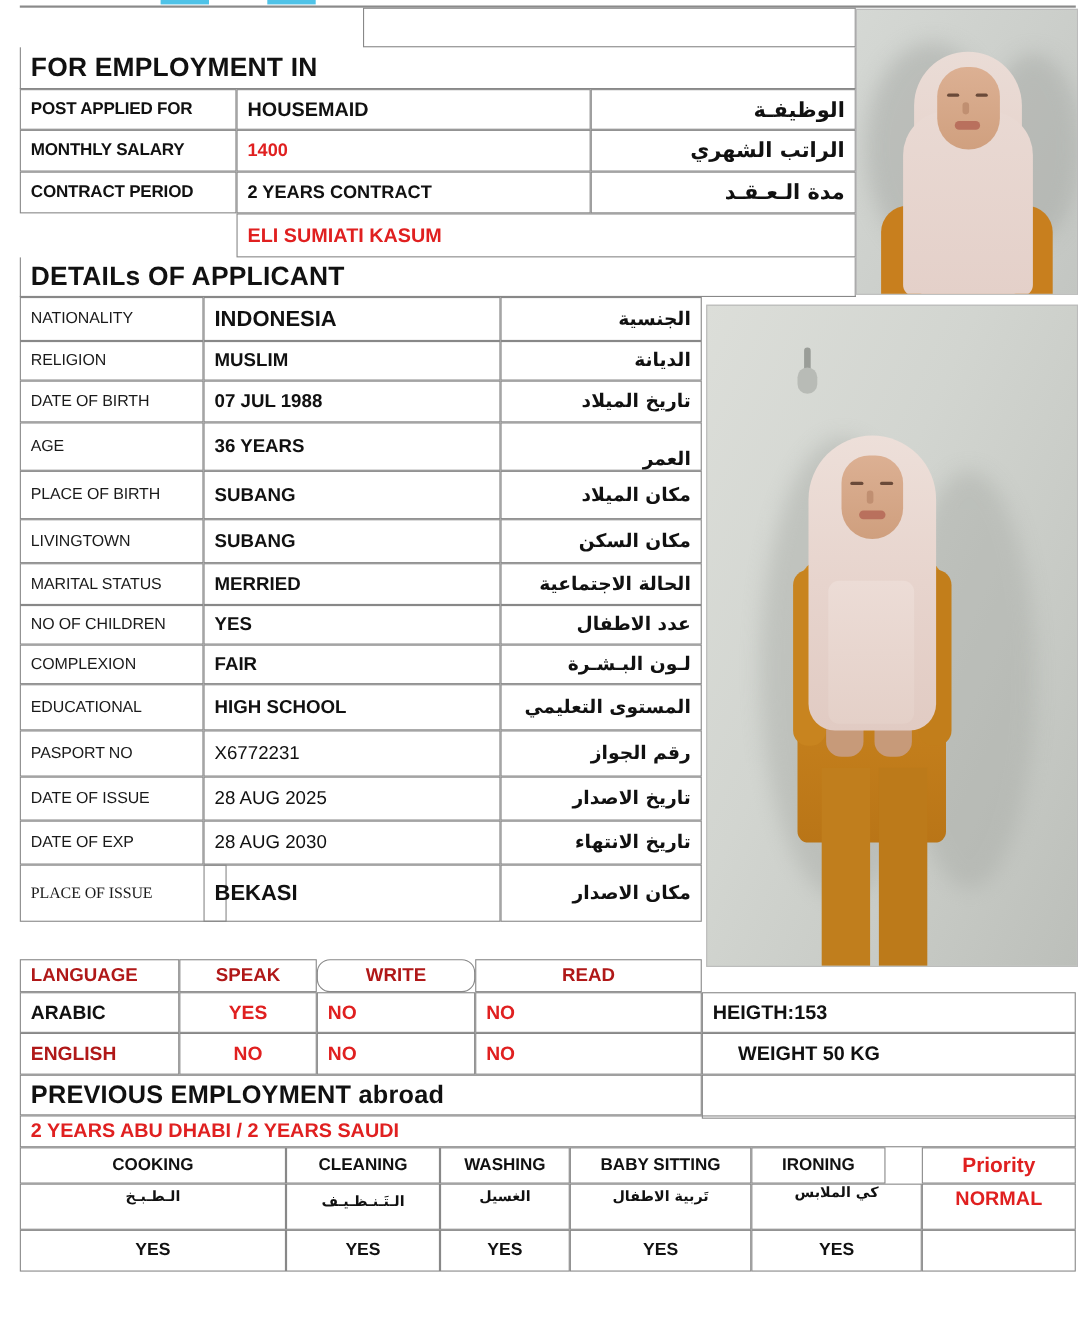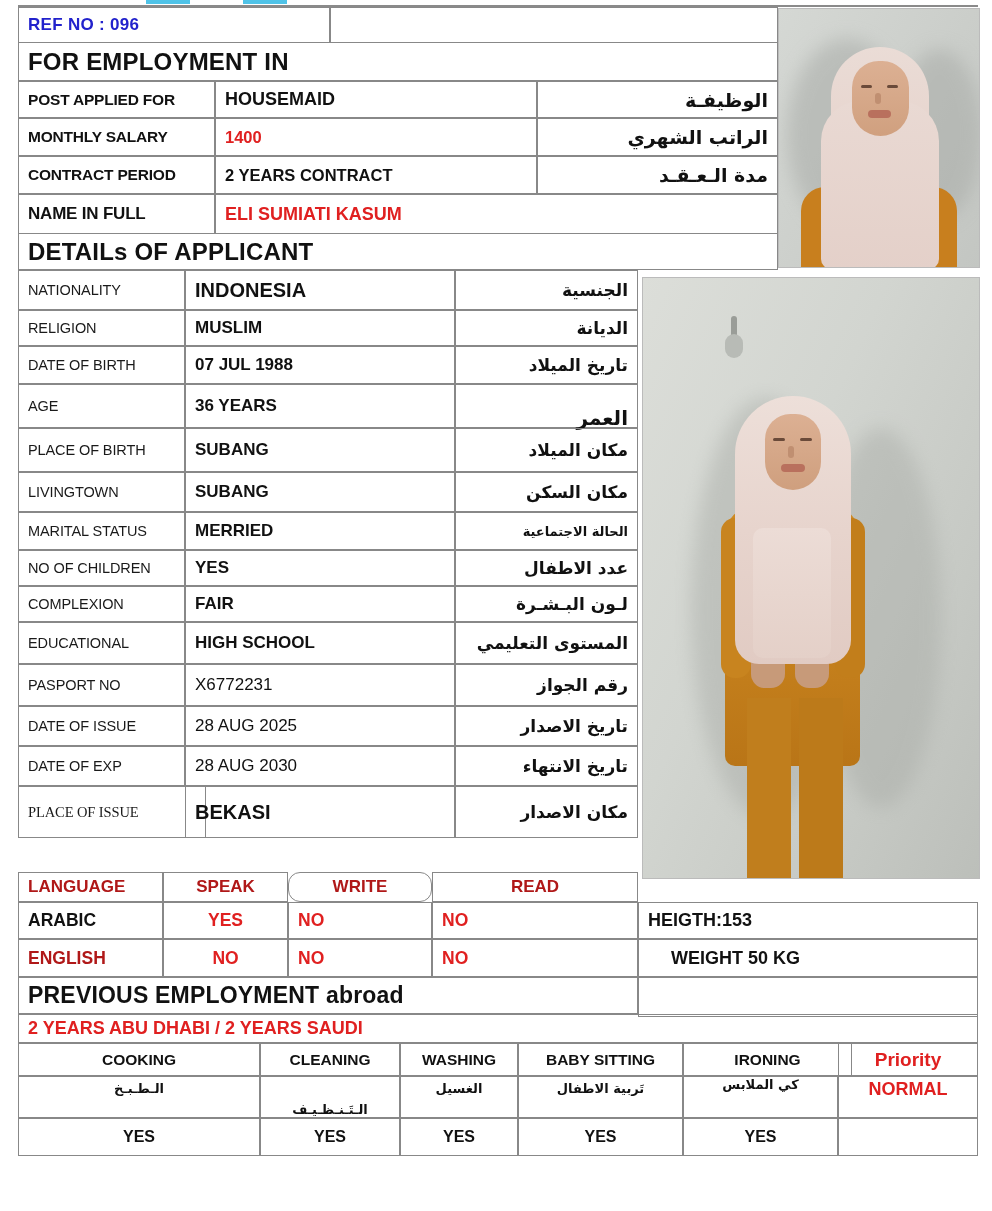--- a/index.html
+++ b/index.html
@@ -60,25 +60,20 @@
 </style>
 </head>
 <body>
 
 <div class="page">
 
   <div class="stub" style="left:146px;width:44px;"></div>
   <div class="stub" style="left:243px;width:44px;"></div>
   <div class="topline"></div>
 
-  <div class="bx" style="left:18px;top:7px;width:312px;height:36px;">
-    <div class="cell lpad" style="left:0;top:0;right:0;bottom:0;">
-      <span class="refno">REF NO : 096</span>
-    </div>
-  </div>
   <div class="bx" style="left:330px;top:7px;width:448px;height:36px;"></div>
 
   <div class="bx" style="left:18px;top:43px;width:760px;height:38px;border-top:none;">
     <div class="cell lpad" style="left:0;top:0;right:0;bottom:0;">
       <span class="section-head">FOR EMPLOYMENT IN</span>
     </div>
   </div>
 
   <div class="bx" style="left:18px;top:81px;width:197px;height:37px;">
     <div class="cell lpad" style="inset:0;">
@@ -121,25 +116,20 @@
     <div class="cell lpad" style="inset:0;">
         <span class="val" style="font-size:16.5px;">2 YEARS CONTRACT</span>
       </div>
   </div>
   <div class="bx" style="left:537px;top:156px;width:241px;height:38px;">
     <div class="cell rpad" style="inset:0;">
         <span class="ar">مدة الـعـقـد</span>
       </div>
   </div>
 
-  <div class="bx" style="left:18px;top:194px;width:197px;height:40px;">
-    <div class="cell lpad" style="inset:0;">
-        <span class="lbl" style="font-size:17px;">NAME IN FULL</span>
-      </div>
-  </div>
   <div class="bx" style="left:215px;top:194px;width:563px;height:40px;">
     <div class="cell lpad" style="inset:0;">
         <span class="val-red-lg">ELI SUMIATI KASUM</span>
       </div>
   </div>
 
   <div class="bx" style="left:18px;top:234px;width:760px;height:36px;border-top:none;">
     <div class="cell lpad" style="inset:0;">
       <span class="section-head">DETAILs  OF  APPLICANT</span>
     </div>
@@ -196,21 +186,21 @@
           <span class="lbl-thin">AGE</span>
         </div>
       </div>
       <div class="bx" style="left:185px;top:384px;width:270px;height:44px;">
         <div class="cell lpad" style="inset:0;">
           <span class="val" style="font-size:17px;">36 YEARS</span>
         </div>
       </div>
       <div class="bx" style="left:455px;top:384px;width:183px;height:44px;">
         <div class="cell rpad" style="inset:0;">
-          <span class="ar" style="font-size:20px;margin-top:24px;">العمر</span>
+          <span class="ar" style="font-size:17px;margin-top:24px;">العمر</span>
         </div>
       </div>
       <div class="bx" style="left:18px;top:428px;width:167px;height:44px;">
         <div class="cell lpad" style="inset:0;">
           <span class="lbl-thin">PLACE OF BIRTH</span>
         </div>
       </div>
       <div class="bx" style="left:185px;top:428px;width:270px;height:44px;">
         <div class="cell lpad" style="inset:0;">
           <span class="val" style="font-size:17px;">SUBANG</span>
@@ -241,21 +231,21 @@
           <span class="lbl-thin">MARITAL STATUS</span>
         </div>
       </div>
       <div class="bx" style="left:185px;top:512px;width:270px;height:38px;">
         <div class="cell lpad" style="inset:0;">
           <span class="val" style="font-size:17px;">MERRIED</span>
         </div>
       </div>
       <div class="bx" style="left:455px;top:512px;width:183px;height:38px;">
         <div class="cell rpad" style="inset:0;">
-          <span class="ar" style="font-size:13px;">الحالة الاجتماعية</span>
+          <span class="ar" style="font-size:17px;">الحالة الاجتماعية</span>
         </div>
       </div>
       <div class="bx" style="left:18px;top:550px;width:167px;height:36px;">
         <div class="cell lpad" style="inset:0;">
           <span class="lbl-thin">NO OF CHILDREN</span>
         </div>
       </div>
       <div class="bx" style="left:185px;top:550px;width:270px;height:36px;">
         <div class="cell lpad" style="inset:0;">
           <span class="val" style="font-size:17px;">YES</span>
@@ -460,21 +450,21 @@
         <div class="cell ctr" style="inset:0;">
           <span class="skill-yes">YES</span>
         </div>
       </div>
       <div class="bx" style="left:260px;top:1043px;width:140px;height:33px;">
         <div class="cell ctr" style="inset:0;">
           <span class="skill-hdr">CLEANING</span>
         </div>
       </div>
       <div class="bx" style="left:260px;top:1076px;width:140px;height:42px;">
-        <div class="cell ctr" style="inset:0;align-items:flex-end;padding-top:22px;">
+        <div class="cell ctr" style="inset:0;align-items:flex-start;padding-top:8px;">
           <span class="ar-sm">الـتَـنـظـيـف</span>
         </div>
       </div>
       <div class="bx" style="left:260px;top:1118px;width:140px;height:38px;">
         <div class="cell ctr" style="inset:0;">
           <span class="skill-yes">YES</span>
         </div>
       </div>
       <div class="bx" style="left:400px;top:1043px;width:118px;height:33px;">
         <div class="cell ctr" style="inset:0;">
@@ -499,21 +489,21 @@
       <div class="bx" style="left:518px;top:1076px;width:165px;height:42px;">
         <div class="cell ctr" style="inset:0;align-items:flex-start;padding-top:4px;">
           <span class="ar-sm">تَربية الاطفال</span>
         </div>
       </div>
       <div class="bx" style="left:518px;top:1118px;width:165px;height:38px;">
         <div class="cell ctr" style="inset:0;">
           <span class="skill-yes">YES</span>
         </div>
       </div>
-      <div class="bx" style="left:683px;top:1043px;width:169px;height:33px;">
+      <div class="bx" style="left:683px;top:1043px;width:122px;height:33px;">
         <div class="cell ctr" style="inset:0;">
           <span class="skill-hdr">IRONING</span>
         </div>
       </div>
       <div class="bx" style="left:683px;top:1076px;width:155px;height:42px;">
         <div class="cell ctr" style="inset:0;align-items:flex-start;padding-top:0;">
           <span class="ar-sm">كي الملابس</span>
         </div>
       </div>
       <div class="bx" style="left:683px;top:1118px;width:155px;height:38px;">

